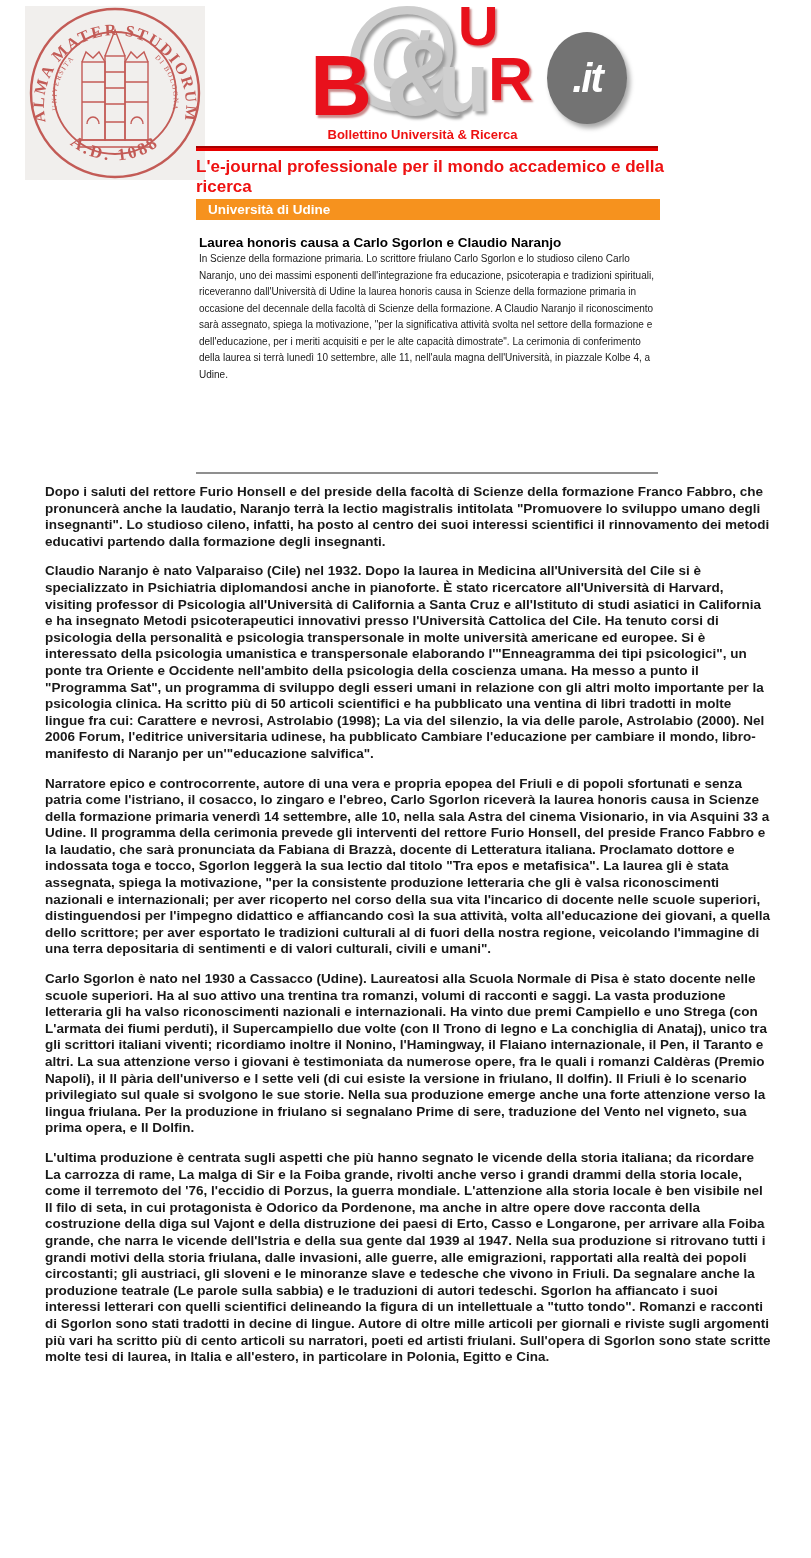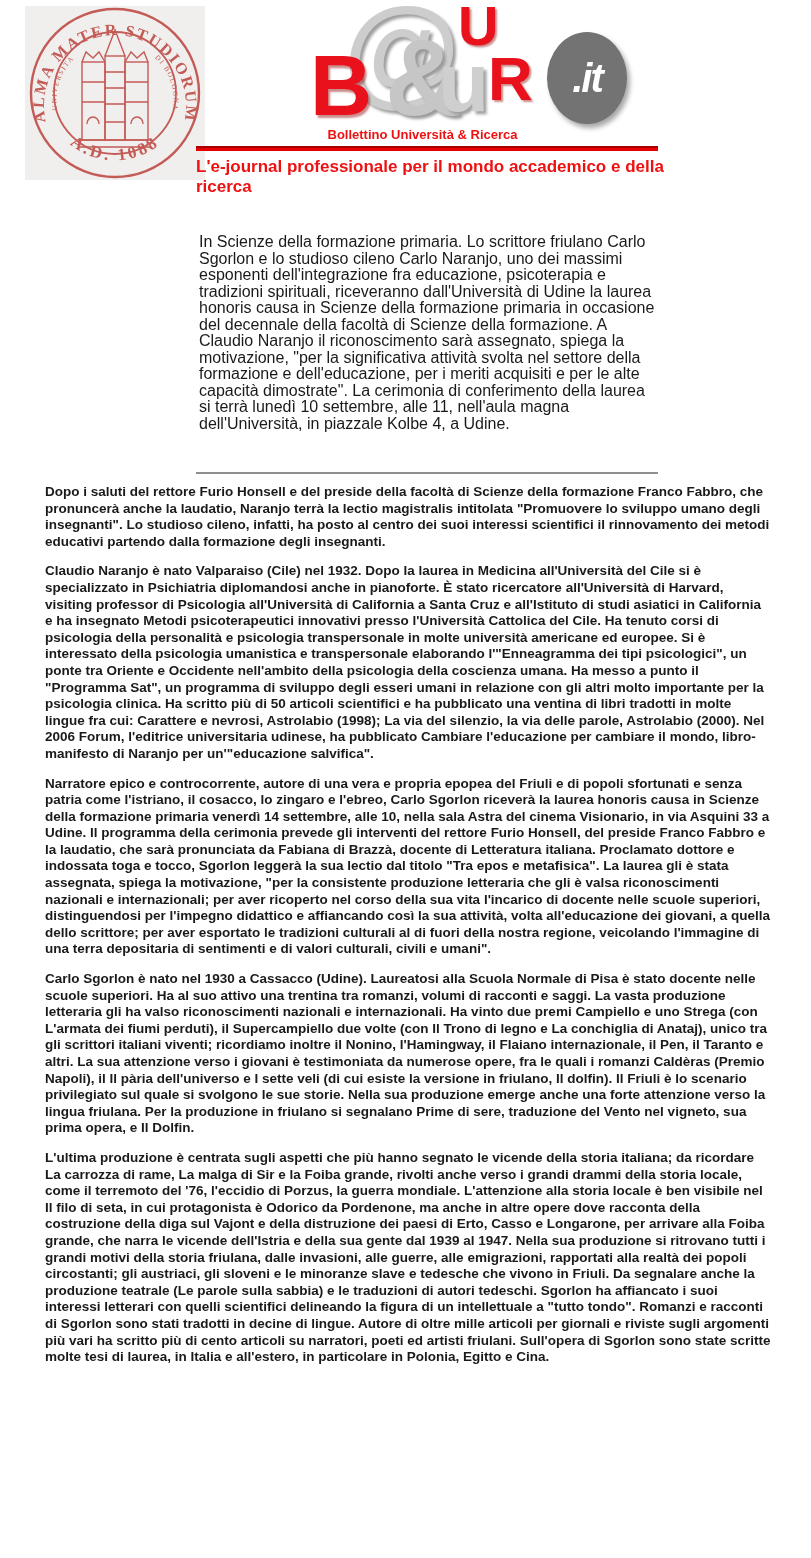--- a/index.html
+++ b/index.html
@@ -32,21 +32,21 @@
         color:#ee1111;font-weight:bold;font-size:17px;}
 
   
   .orange-bar{position:absolute;left:196px;top:199px;width:464px;height:21px;
         background:#f6921e;color:#ffffff;font-weight:bold;font-size:13.5px;
         line-height:21px;padding-left:12px;box-sizing:border-box;}
 
   
   .article-lead{position:absolute;left:199px;top:234px;width:458px;}
   .article-lead h2{margin:0;font-size:13.5px;line-height:17px;font-weight:bold;color:#000;}
-  .article-lead p{margin:0;font-size:16px;line-height:16.55px;color:#1a1a1a;}
+  .article-lead p{margin:0;font-size:10px;line-height:16.55px;color:#1a1a1a;}
 
   .lead-hr{position:absolute;left:196px;top:464px;width:462px;height:2px;
         background:#8f8f8f;border:none;}
 
   
   .article-body{position:absolute;left:45px;top:484px;width:726px;font-weight:bold;}
   .article-body p{margin:0 0 13px 0;font-size:13.5px;line-height:16.6px;color:#1a1a1a;}
 
   .page-footer{position:absolute;left:49px;top:1521px;color:#4d4d4d;font-size:15px;margin-top:44px;}
 </style>
@@ -103,22 +103,26 @@
     <span class="l-b">B</span>
     <span class="l-u">U</span>
     <span class="l-r">R</span>
     <span class="l-it">.it</span>
   </div>
   <div class="logo-tagline">Bollettino Università &amp; Ricerca</div>
 
   <div class="red-rule"></div>
   <div class="ejournal">L'e-journal professionale per il mondo accademico e della ricerca</div>
 
+  <div class="orange-bar">
+    <span>Università di Udine</span>
+  </div>
 
   <section class="article-lead">
+    <h2>Laurea honoris causa a Carlo Sgorlon e Claudio Naranjo</h2>
     <p>In Scienze della formazione primaria. Lo scrittore friulano Carlo Sgorlon e lo studioso cileno Carlo Naranjo, uno dei massimi esponenti dell'integrazione fra educazione, psicoterapia e tradizioni spirituali, riceveranno dall'Università di Udine la laurea honoris causa in Scienze della formazione primaria in occasione del decennale della facoltà di Scienze della formazione. A Claudio Naranjo il riconoscimento sarà assegnato, spiega la motivazione, "per la significativa attività svolta nel settore della formazione e dell'educazione, per i meriti acquisiti e per le alte capacità dimostrate". La cerimonia di conferimento della laurea si terrà lunedì 10 settembre, alle 11, nell'aula magna dell'Università, in piazzale Kolbe 4, a Udine.</p>
   </section>
 
   <hr class="lead-hr">
 
   <section class="article-body">
     <p>Dopo i saluti del rettore Furio Honsell e del preside della facoltà di Scienze della formazione Franco Fabbro, che pronuncerà anche la laudatio, Naranjo terrà la lectio magistralis intitolata "Promuovere lo sviluppo umano degli insegnanti". Lo studioso cileno, infatti, ha posto al centro dei suoi interessi scientifici il rinnovamento dei metodi educativi partendo dalla formazione degli insegnanti.</p>
     <p>Claudio Naranjo è nato Valparaiso (Cile) nel 1932. Dopo la laurea in Medicina all'Università del Cile si è specializzato in Psichiatria diplomandosi anche in pianoforte. È stato ricercatore all'Università di Harvard, visiting professor di Psicologia all'Università di California a Santa Cruz e all'Istituto di studi asiatici in California e ha insegnato Metodi psicoterapeutici innovativi presso l'Università Cattolica del Cile. Ha tenuto corsi di psicologia della personalità e psicologia transpersonale in molte università americane ed europee. Si è interessato della psicologia umanistica e transpersonale elaborando l'"Enneagramma dei tipi psicologici", un ponte tra Oriente e Occidente nell'ambito della psicologia della coscienza umana. Ha messo a punto il "Programma Sat", un programma di sviluppo degli esseri umani in relazione con gli altri molto importante per la psicologia clinica. Ha scritto più di 50 articoli scientifici e ha pubblicato una ventina di libri tradotti in molte lingue fra cui: Carattere e nevrosi, Astrolabio (1998); La via del silenzio, la via delle parole, Astrolabio (2000). Nel 2006 Forum, l'editrice universitaria udinese, ha pubblicato Cambiare l'educazione per cambiare il mondo, libro-manifesto di Naranjo per un'"educazione salvifica".</p>
     <p>Narratore epico e controcorrente, autore di una vera e propria epopea del Friuli e di popoli sfortunati e senza patria come l'istriano, il cosacco, lo zingaro e l'ebreo, Carlo Sgorlon riceverà la laurea honoris causa in Scienze della formazione primaria venerdì 14 settembre, alle 10, nella sala Astra del cinema Visionario, in via Asquini 33 a Udine. Il programma della cerimonia prevede gli interventi del rettore Furio Honsell, del preside Franco Fabbro e la laudatio, che sarà pronunciata da Fabiana di Brazzà, docente di Letteratura italiana. Proclamato dottore e indossata toga e tocco, Sgorlon leggerà la sua lectio dal titolo "Tra epos e metafisica". La laurea gli è stata assegnata, spiega la motivazione, "per la consistente produzione letteraria che gli è valsa riconoscimenti nazionali e internazionali; per aver ricoperto nel corso della sua vita l'incarico di docente nelle scuole superiori, distinguendosi per l'impegno didattico e affiancando così la sua attività, volta all'educazione dei giovani, a quella dello scrittore; per aver esportato le tradizioni culturali al di fuori della nostra regione, veicolando l'immagine di una terra depositaria di sentimenti e di valori culturali, civili e umani".</p>
     <p>Carlo Sgorlon è nato nel 1930 a Cassacco (Udine). Laureatosi alla Scuola Normale di Pisa è stato docente nelle scuole superiori. Ha al suo attivo una trentina tra romanzi, volumi di racconti e saggi. La vasta produzione letteraria gli ha valso riconoscimenti nazionali e internazionali. Ha vinto due premi Campiello e uno Strega (con L'armata dei fiumi perduti), il Supercampiello due volte (con Il Trono di legno e La conchiglia di Anataj), unico tra gli scrittori italiani viventi; ricordiamo inoltre il Nonino, l'Hamingway, il Flaiano internazionale, il Pen, il Taranto e altri. La sua attenzione verso i giovani è testimoniata da numerose opere, fra le quali i romanzi Caldèras (Premio Napoli), il Il pària dell'universo e I sette veli (di cui esiste la versione in friulano, Il dolfin). Il Friuli è lo scenario privilegiato sul quale si svolgono le sue storie. Nella sua produzione emerge anche una forte attenzione verso la lingua friulana. Per la produzione in friulano si segnalano Prime di sere, traduzione del Vento nel vigneto, sua prima opera, e Il Dolfin.</p>

